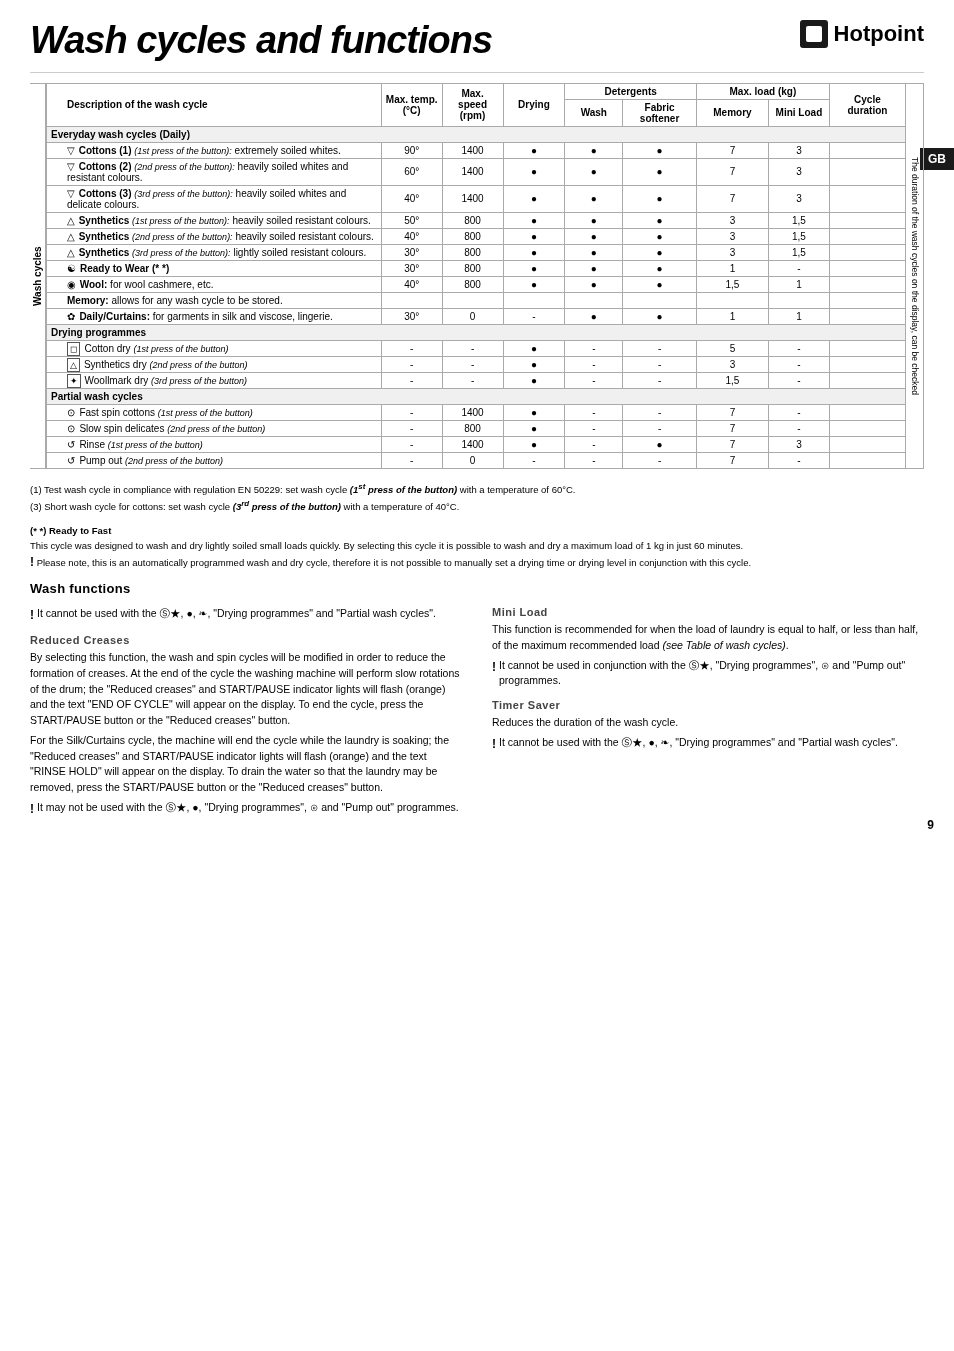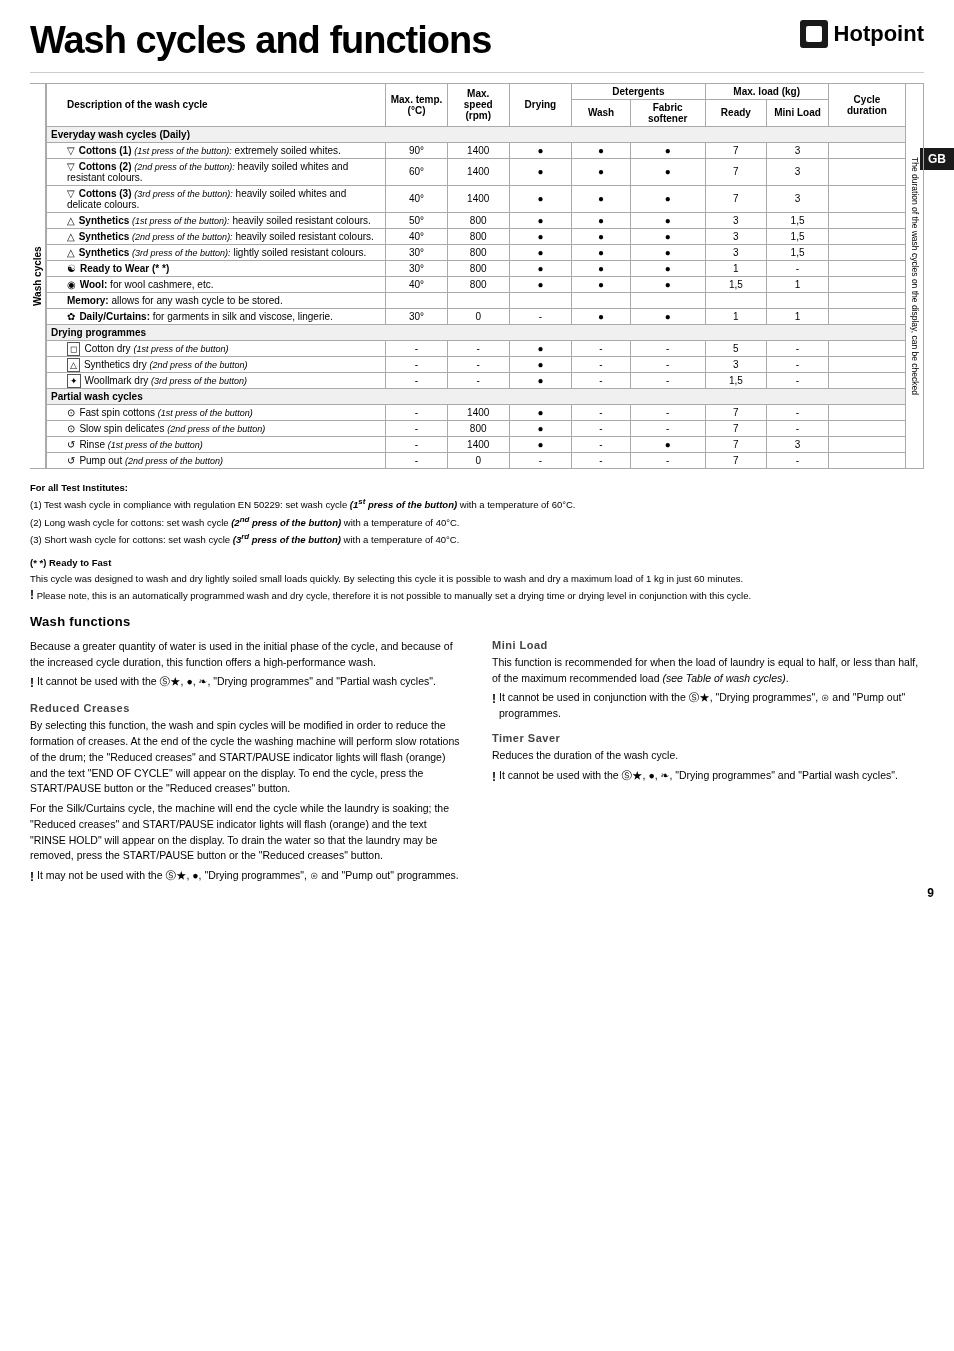--- a/index.html
+++ b/index.html
@@ -23,20 +23,21 @@
       display: flex;
       justify-content: space-between;
       align-items: flex-start;
       margin-bottom: 10px;
     }
     .main-title {
       font-size: 38px;
       font-weight: bold;
       letter-spacing: -1px;
       line-height: 1.1;
+      font-style: italic;
     }
     .brand-logo {
       display: flex;
       align-items: center;
       gap: 6px;
       font-size: 22px;
       font-weight: bold;
     }
     .brand-icon {
       width: 28px;
@@ -219,21 +220,21 @@
             <th rowspan="2" style="width:40px;margin-left:8px;">Max. temp. (°C)</th>
             <th rowspan="2" style="width:40px;">Max. speed (rpm)</th>
             <th rowspan="2" style="width:35px;">Drying</th>
             <th colspan="2" style="width:80px;" class="detergents-header">Detergents</th>
             <th colspan="2" style="width:80px;" class="detergents-header">Max. load (kg)</th>
             <th rowspan="2" style="width:50px;">Cycle duration</th>
           </tr>
           <tr class="header-row">
             <th style="width:38px;">Wash</th>
             <th style="width:42px;">Fabric softener</th>
-            <th style="width:40px;">Ready</th>
+            <th style="width:40px;">Memory</th>
             <th style="width:40px;">Mini Load</th>
           </tr>
         </thead>
         <tbody>
 
           <tr class="section-header">
             <td colspan="9"><strong>Everyday wash cycles (Daily)</strong></td>
           </tr>
           <tr>
             <td class="description"><span style="margin-right:4px;">▽</span><strong>Cottons (1)</strong> <em style="font-size:9px;">(1st press of the button):</em> extremely soiled whites.</td>
@@ -433,39 +434,36 @@
         </tbody>
       </table>
 
       <div style="display:flex; align-items:center; justify-content:center; border: 1px solid #aaa; border-left:none; width:18px; writing-mode:vertical-rl; font-size:8.5px; padding:4px 2px; text-align:center; line-height:1.3;">
         The duration of the wash cycles on the display, can be checked
       </div>
     </div>
   </div>
 
   <div class="notes">
-    <p><strong>For all Test Institutes:</strong></p>
     <p>(1) Test wash cycle in compliance with regulation EN 50229: set wash cycle <em><strong>(1<sup>st</sup> press of the button)</strong></em> with a temperature of 60°C.</p>
-    <p>(2) Long wash cycle for cottons: set wash cycle <em><strong>(2<sup>nd</sup> press of the button)</strong></em> with a temperature of 40°C.</p>
     <p>(3) Short wash cycle for cottons: set wash cycle <em><strong>(3<sup>rd</sup> press of the button)</strong></em> with a temperature of 40°C.</p>
   </div>
 
   <div class="notes" style="margin-top:6px;">
     <p><strong>(* *) Ready to Fast</strong></p>
     <p>This cycle was designed to wash and dry lightly soiled small loads quickly. By selecting this cycle it is possible to wash and dry a maximum load of 1 kg in just 60 minutes.</p>
     <p><span class="warning-icon">!</span> <span>Please note, this is an automatically programmed wash and dry cycle, therefore it is not possible to manually set a drying time or drying level in conjunction with this cycle.</span></p>
   </div>
 
   <div>
     <h2 class="function-title">Wash functions</h2>
 
     <div class="wash-functions">
 
       <div>
-        <p class="function-text">Because a greater quantity of water is used in the initial phase of the cycle, and because of the increased cycle duration, this function offers a high-performance wash.</p>
         <div class="warning-note">
           <span class="warning-icon">!</span>
           <span>It cannot be used with the Ⓢ★, ●, ❧, "Drying programmes" and "Partial wash cycles".</span>
         </div>
 
         <div class="sub-function-title">Reduced  Creases</div>
         <p class="function-text">By selecting this function, the wash and spin cycles will be modified in order to reduce the formation of creases. At the end of the cycle the washing machine will perform slow rotations of the drum; the "Reduced creases" and START/PAUSE indicator lights will flash (orange) and the text "END OF CYCLE" will appear on the display. To end the cycle, press the START/PAUSE button or the "Reduced creases" button.</p>
         <p class="function-text">For the Silk/Curtains cycle, the machine will end the cycle while the laundry is soaking; the "Reduced creases" and START/PAUSE indicator lights will flash (orange) and the text "RINSE HOLD" will appear on the display. To drain the water so that the laundry may be removed, press the START/PAUSE button or the "Reduced creases" button.</p>
         <div class="warning-note">
           <span class="warning-icon">!</span>

